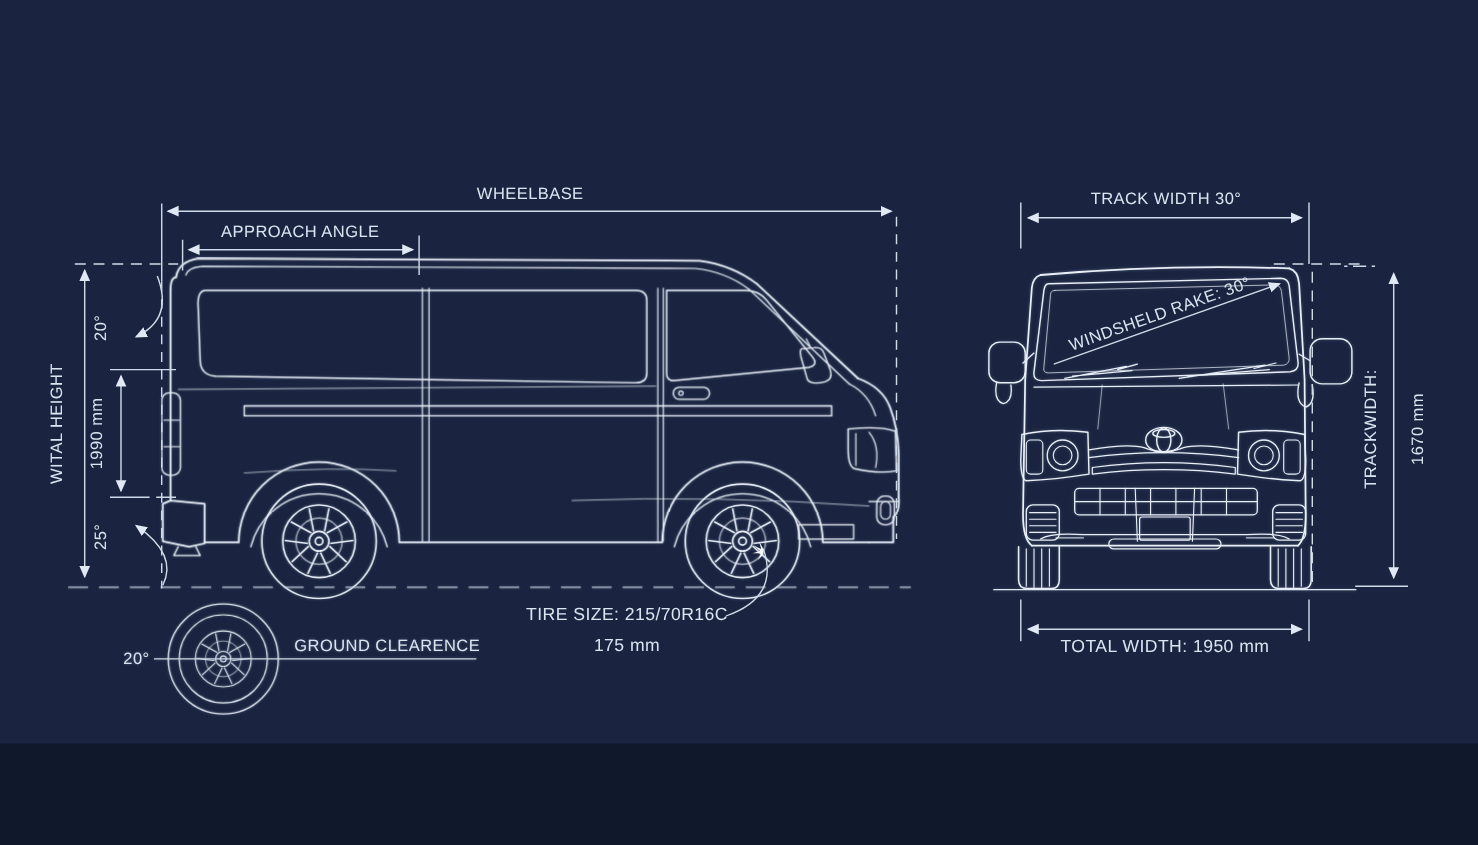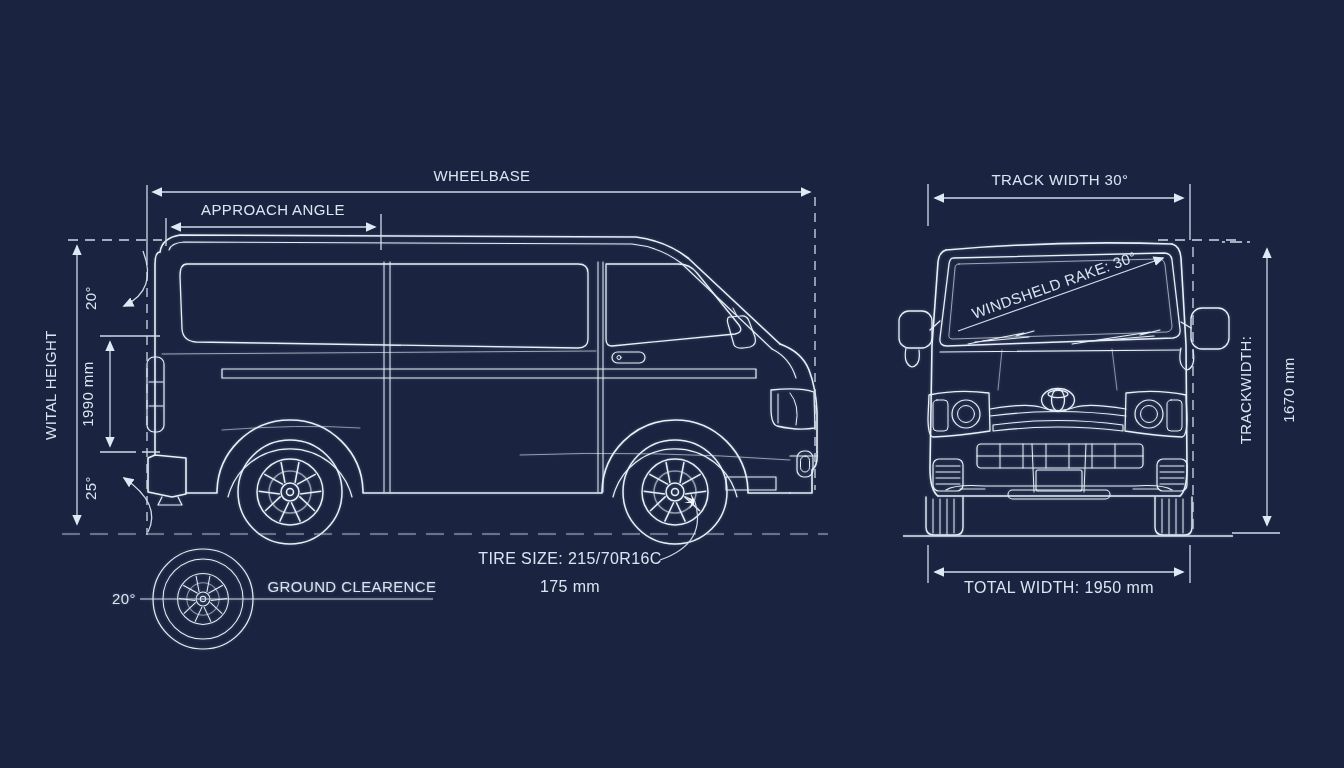--- a/index.html
+++ b/index.html
@@ -1,17 +1,17 @@
 <!DOCTYPE html>
 <html><head>
 <meta charset="utf-8">
 <style>
   html,body{margin:0;padding:0;background:#10182b;}
   .stage{
-    width:1344px;height:768px;position:relative;overflow:hidden;
+    width:1344px;height:676px;position:relative;overflow:hidden;
     font-family:"Liberation Sans", sans-serif;
   }
   svg{display:block}
   text{
     font-family:"Liberation Sans", sans-serif;
     letter-spacing:0.4px;
   }
   .lbl{font-size:15px;}
   .lbl-lg{font-size:16px;}
 </style>

